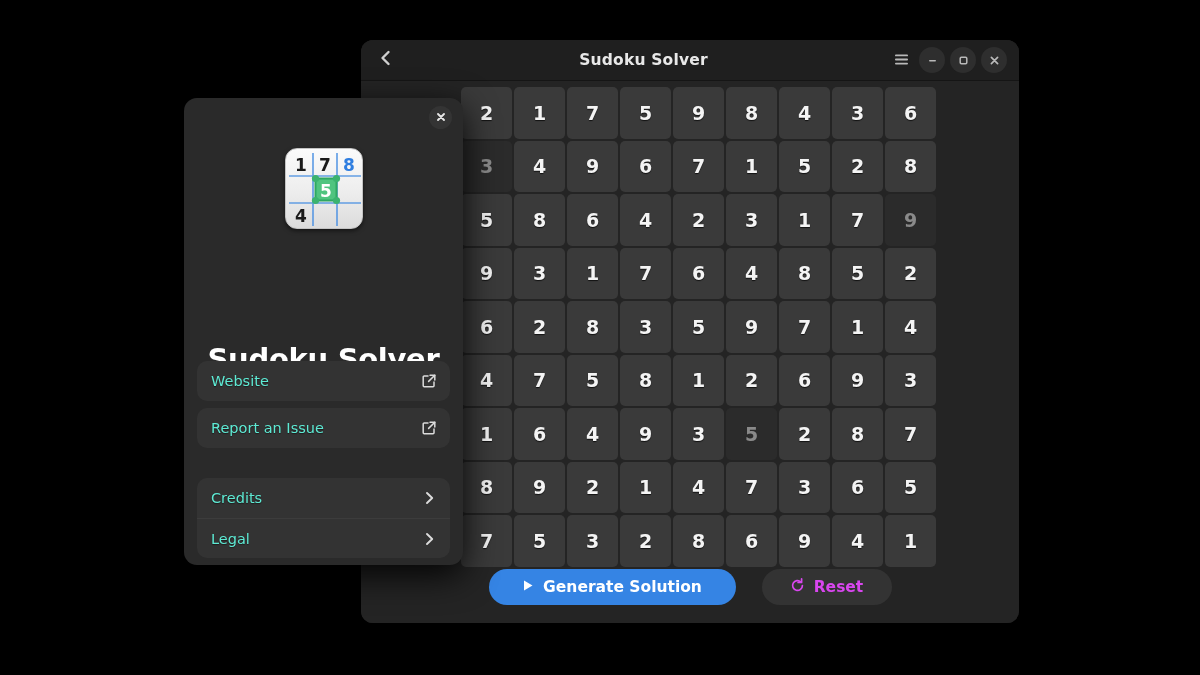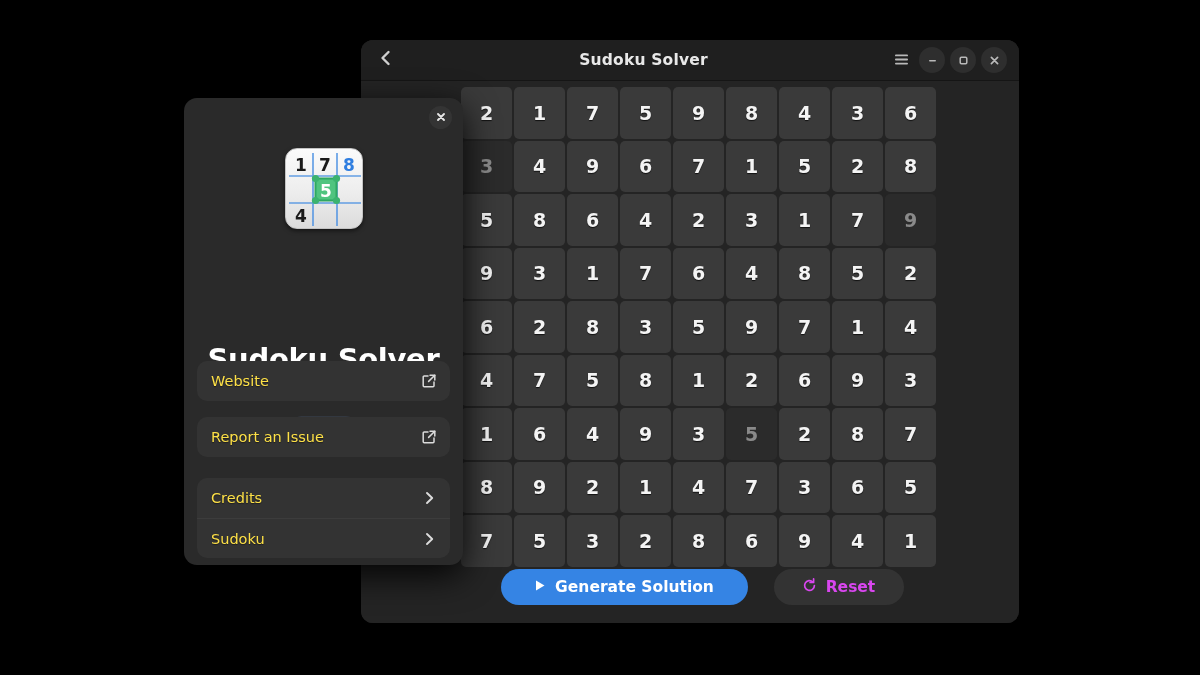--- a/index.html
+++ b/index.html
@@ -118,21 +118,20 @@
   
   #actions {
     position: absolute;
     left: 0;
     bottom: 18px;
     width: 100%;
     display: flex;
     align-items: center;
     justify-content: center;
     gap: 26px;
-    margin-left: 12px;
   }
 
   .btn {
     display: inline-flex;
     align-items: center;
     justify-content: center;
     gap: 9px;
     height: 36px;
     border-radius: 18px;
     font-size: 15.5px;
@@ -230,29 +229,29 @@
   
   .list-group {
     position: absolute;
     left: 13px;
     width: 253px;
     background: #333333;
     border-radius: 10px;
     overflow: hidden;
   }
   #group-links-1 { top: 263px; }
-  #group-links-2 { top: 319px; }
+  #group-links-2 { top: 310px; }
   #group-pages   { top: 380px; }
 
   .list-row {
     height: 40px;
     display: flex;
     align-items: center;
     padding: 0 14px;
-    color: #fde047;
+    color: #5eead4;
     font-size: 14.5px;
     cursor: pointer;
   }
   .list-row + .list-row { border-top: 1px solid #3c3c3c; }
   .list-row .row-label { flex: 1 1 auto; text-shadow: 0 1px 1px rgba(0,0,0,0.45); }
   .list-row .row-icon { flex: 0 0 auto; color: #dcdcdc; display: flex; align-items: center; }
 </style>
 </head>
 <body>
 
@@ -481,21 +480,21 @@
     <div class="list-group" id="group-pages">
       <div class="list-row">
         <span class="row-label">Credits</span>
         <span class="row-icon">
           <svg width="13" height="14" viewBox="0 0 13 14">
             <path d="M4 2 L9.2 7 L4 12" fill="none" stroke="currentColor" stroke-width="1.9" stroke-linecap="round" stroke-linejoin="round"></path>
           </svg>
         </span>
       </div>
       <div class="list-row">
-        <span class="row-label">Sudoku</span>
+        <span class="row-label">Legal</span>
         <span class="row-icon">
           <svg width="13" height="14" viewBox="0 0 13 14">
             <path d="M4 2 L9.2 7 L4 12" fill="none" stroke="currentColor" stroke-width="1.9" stroke-linecap="round" stroke-linejoin="round"></path>
           </svg>
         </span>
       </div>
     </div>
   </div>
 
 </div>

